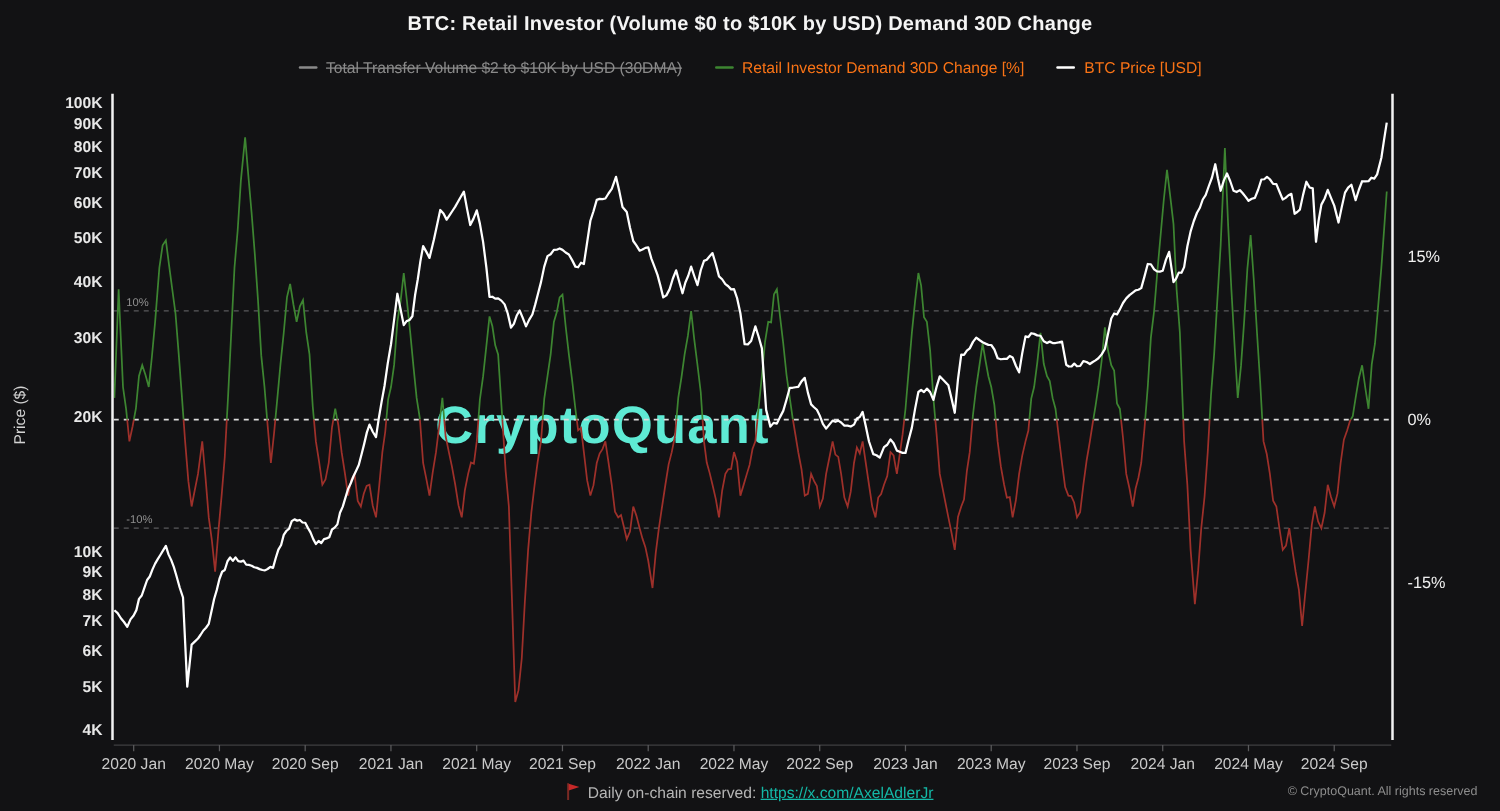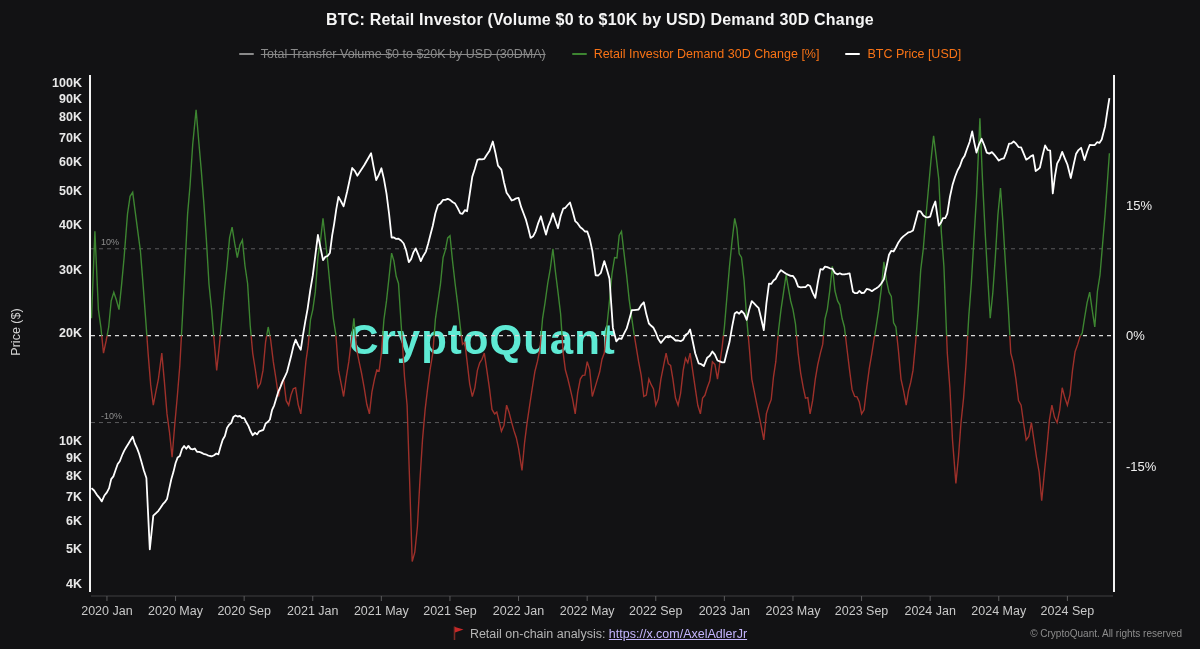--- a/index.html
+++ b/index.html
@@ -14,32 +14,32 @@
   .legend-swatch{display:inline-block;width:15px;height:2px;border-radius:1px;}
   #watermark{position:absolute;left:0;top:316px;width:964px;text-align:center;
              color:#5eead4;font-size:42px;font-weight:bold;letter-spacing:1px;z-index:1;
              user-select:none;}
   #chart-svg{position:absolute;left:0;top:0;z-index:2;}
   #axis-title-left{position:absolute;left:-34px;top:325px;width:100px;text-align:center;
          transform:rotate(-90deg);transform-origin:center;color:#d2d2d2;font-size:12.5px;z-index:3;}
   #footer{position:absolute;left:0;top:624px;width:1200px;height:22px;font-size:12.5px;color:#b5b5b5;}
   #footer-center{position:absolute;left:0;width:1200px;text-align:center;top:2px;}
   #footer-center .flag{display:inline-block;vertical-align:-2px;margin-right:6px;}
-  #footer-center a{color:#c4b5fd;text-decoration:underline;margin-top:32px;}
+  #footer-center a{color:#14b8a6;text-decoration:underline;margin-top:32px;}
   #footer-right{position:absolute;right:18px;top:4px;font-size:10px;color:#8d8d8d;}
 </style>
 </head>
 <body>
 
 <div id="app">
   <div id="title">BTC: Retail Investor (Volume $0 to $10K by USD) Demand 30D Change</div>
   <div id="legend">
       <div class="legend-item disabled">
         <span class="legend-swatch" style="background: rgb(138, 138, 138);"></span>
-        <span>Total Transfer Volume $0 to $20K by USD (30DMA)</span>
+        <span>Total Transfer Volume $2 to $10K by USD (30DMA)</span>
       </div>
       <div class="legend-item">
         <span class="legend-swatch" style="background: rgb(61, 133, 49);"></span>
         <span>Retail Investor Demand 30D Change [%]</span>
       </div>
       <div class="legend-item">
         <span class="legend-swatch" style="background: rgb(255, 255, 255);"></span>
         <span>BTC Price [USD]</span>
       </div>
     </div>
@@ -115,17 +115,17 @@
       <line x1="1067.3795938915928" y1="596" x2="1067.3795938915928" y2="601" stroke="#5a5a5c" stroke-width="1"></line>
       <text x="1067.3795938915928" y="615" fill="#c9c9c9" font-size="12.5" text-anchor="middle">2024 Sep</text>
     </svg>
   <div id="footer">
     <div id="footer-center">
       <span class="flag">
         <svg width="11" height="14" viewBox="0 0 11 14">
           <line x1="1.5" y1="0.5" x2="1.5" y2="14" stroke="#7a2a24" stroke-width="1.6"></line>
           <polygon points="2,1 10.5,3.6 2,6.4" fill="#c62828"></polygon>
         </svg>
-      </span><span>Retail on-chain analysis: </span><a href="#">https://x.com/AxelAdlerJr</a>
+      </span><span>Daily on-chain reserved: </span><a href="#">https://x.com/AxelAdlerJr</a>
     </div>
     <div id="footer-right">© CryptoQuant. All rights reserved</div>
   </div>
 </div>
 
 </body></html>

